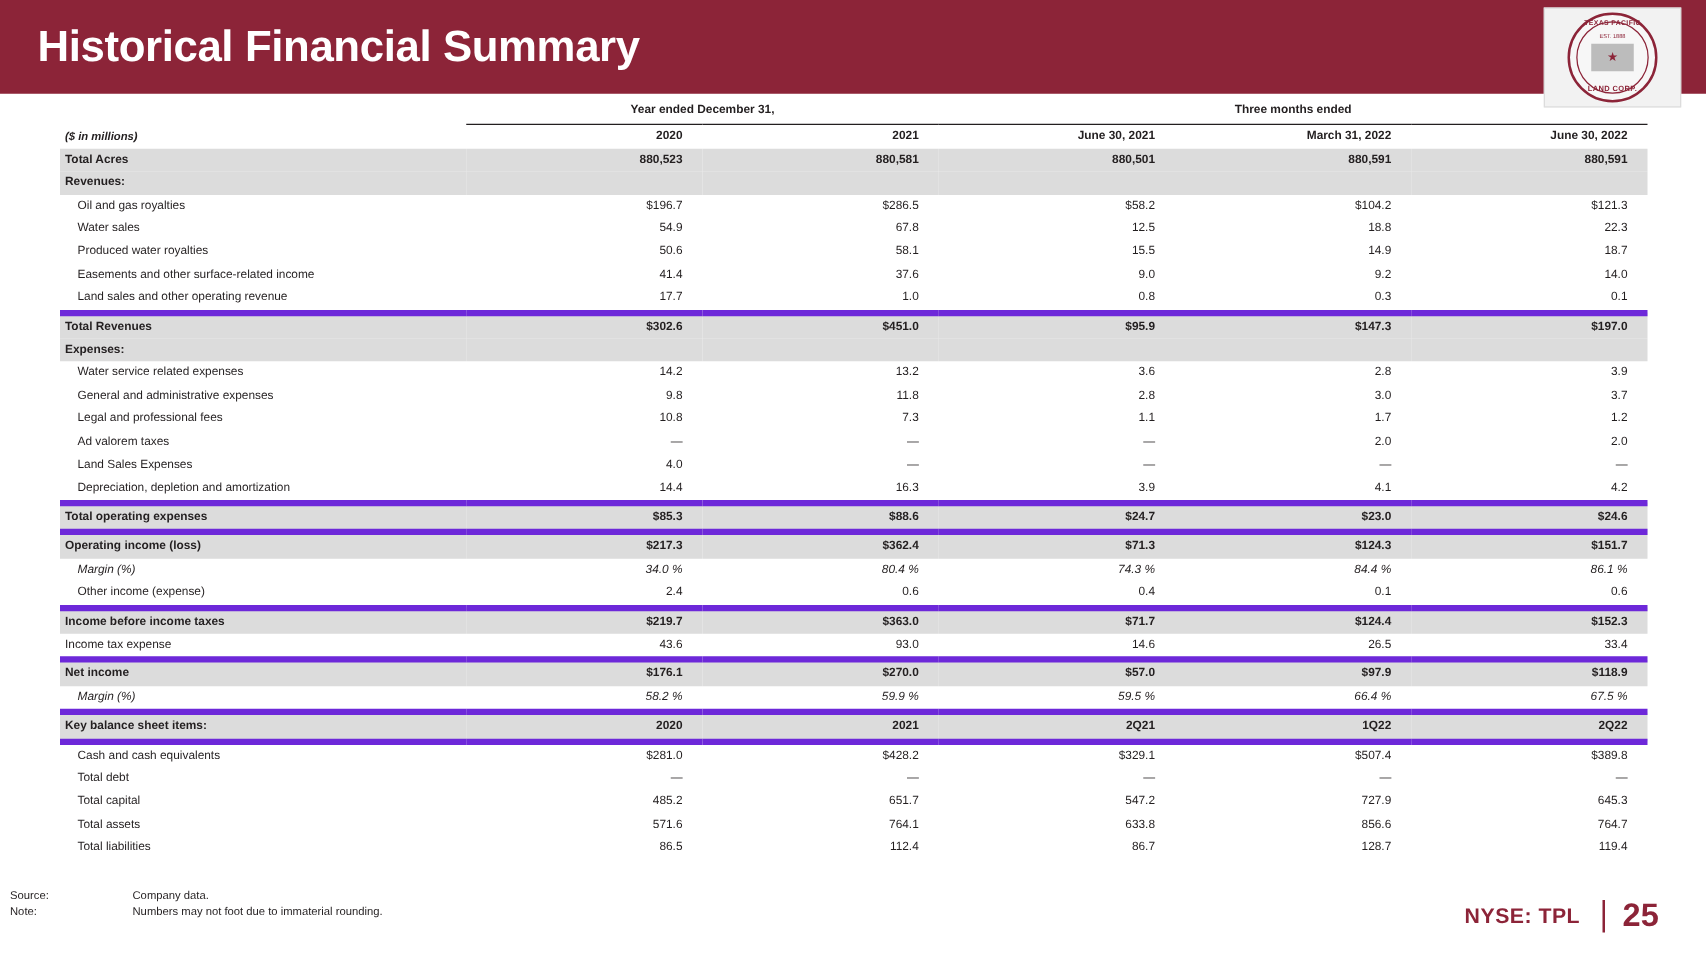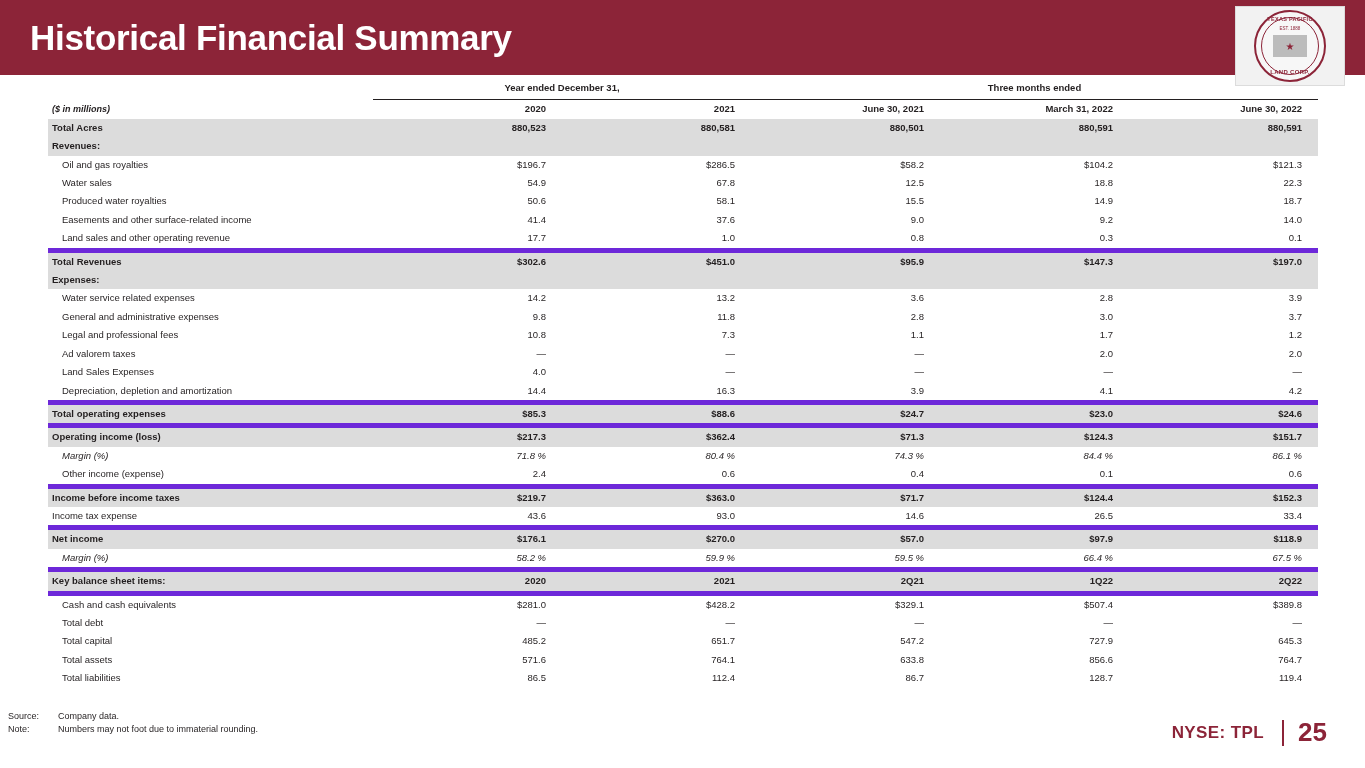--- a/index.html
+++ b/index.html
@@ -115,21 +115,21 @@
   .hdr-year td, .hdr-year th { font-weight:bold; font-size:9px; }
   .toprule td { border-top:5px solid #6d28d9; }
 
   
   .footnotes {
     position:absolute;
     left:8px; bottom:32px;
     font-size:9px;
     color:#231f20;
   }
-  .footnotes div { display:flex; line-height:13px; }
+  .footnotes div { display:flex; line-height:13px;gap:48px; }
   .fn-key { width:50px; }
   .footer-right {
     position:absolute;
     right:38px; bottom:20px;
     display:flex; align-items:center;
   }
   .ticker {
     color:#8c2438;
     font-size:17px;
     font-weight:bold;
@@ -313,21 +313,21 @@
         <tr class="shade bold toprule">
           <td class="lbl">Operating income (loss)</td>
           <td class="num">$217.3</td>
           <td class="num">$362.4</td>
           <td class="num">$71.3</td>
           <td class="num">$124.3</td>
           <td class="num">$151.7</td>
         </tr>
         <tr class="ital">
           <td class="lbl indent">Margin (%)</td>
-          <td class="num">71.8  %</td>
+          <td class="num">34.0  %</td>
           <td class="num">80.4 %</td>
           <td class="num">74.3 %</td>
           <td class="num">84.4 %</td>
           <td class="num">86.1  %</td>
         </tr>
         <tr>
           <td class="lbl indent">Other income (expense)</td>
           <td class="num">2.4</td>
           <td class="num">0.6</td>
           <td class="num">0.4</td>

